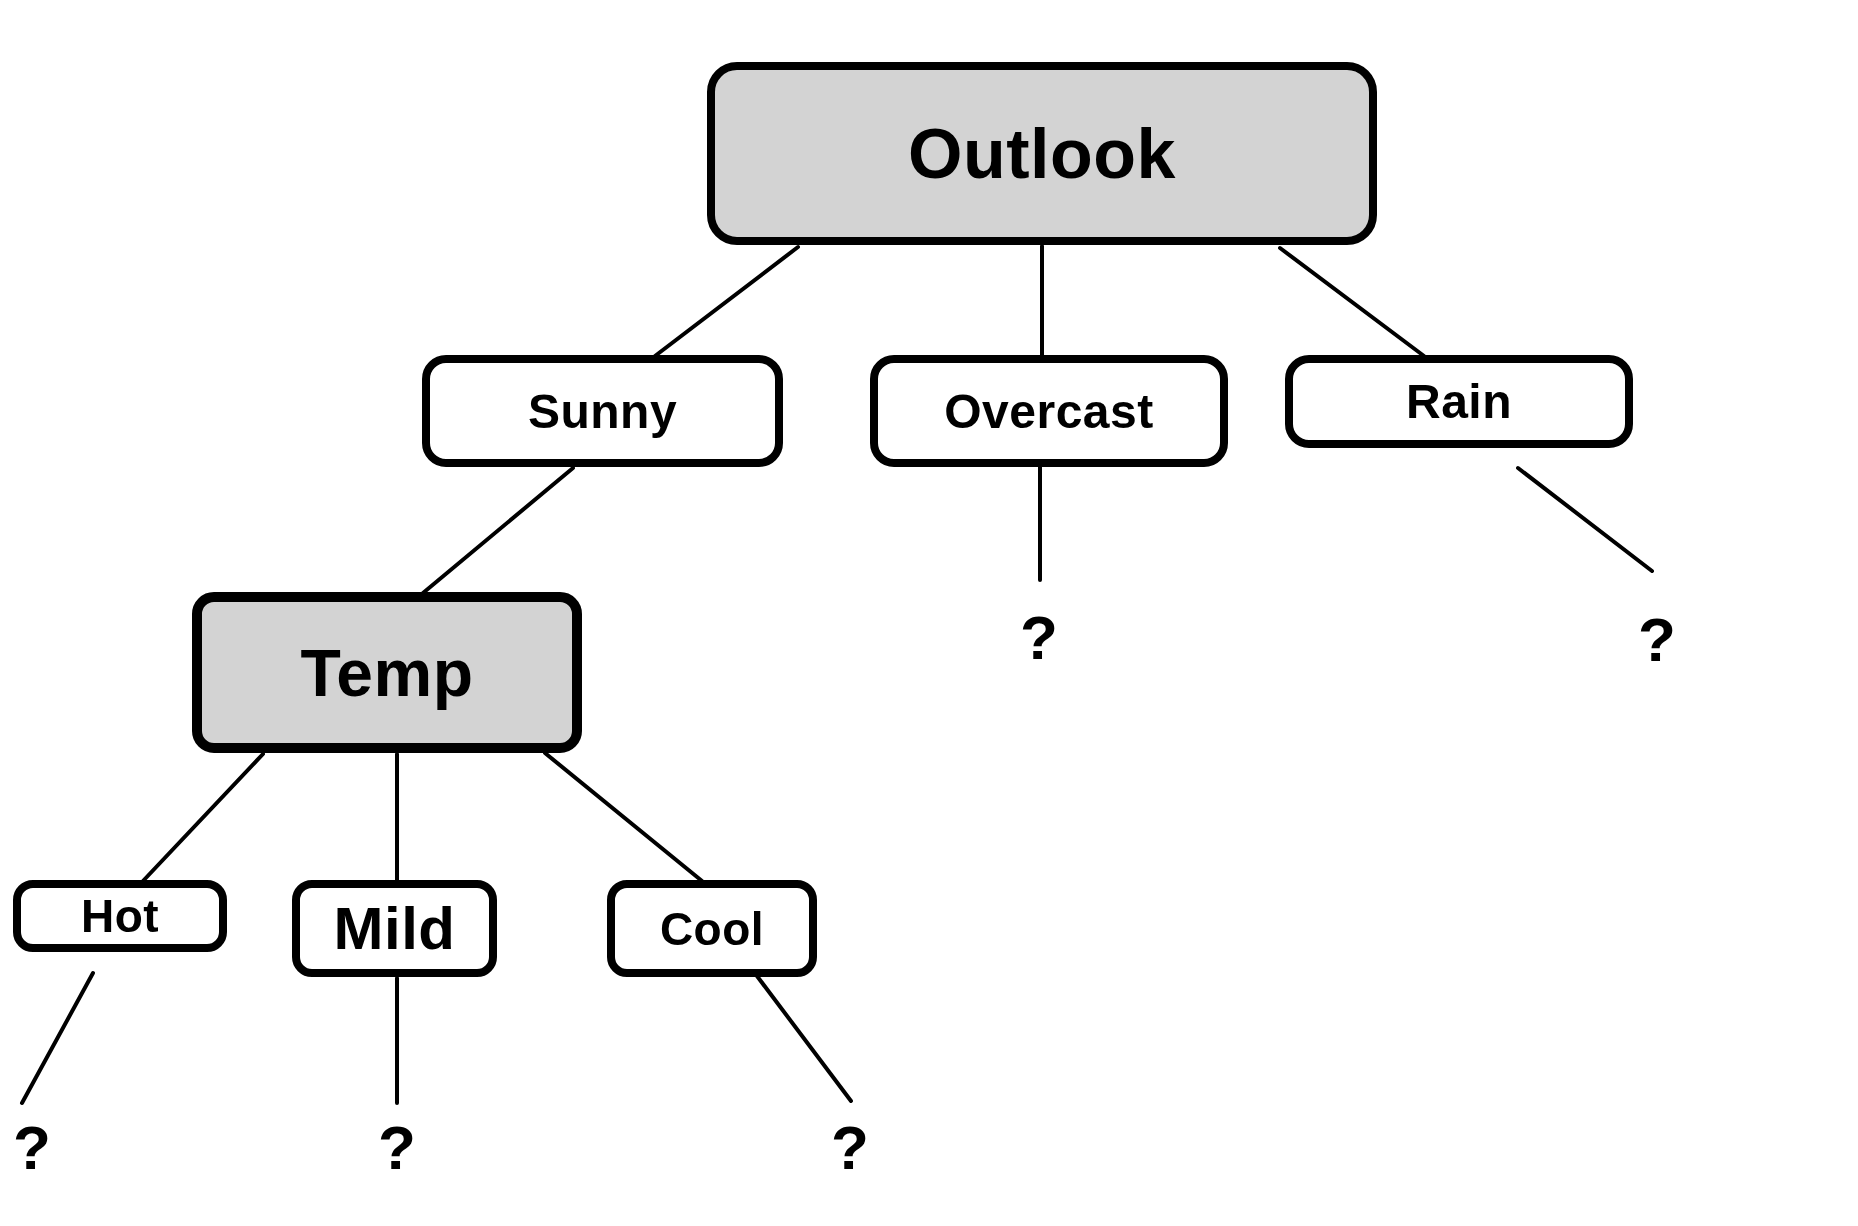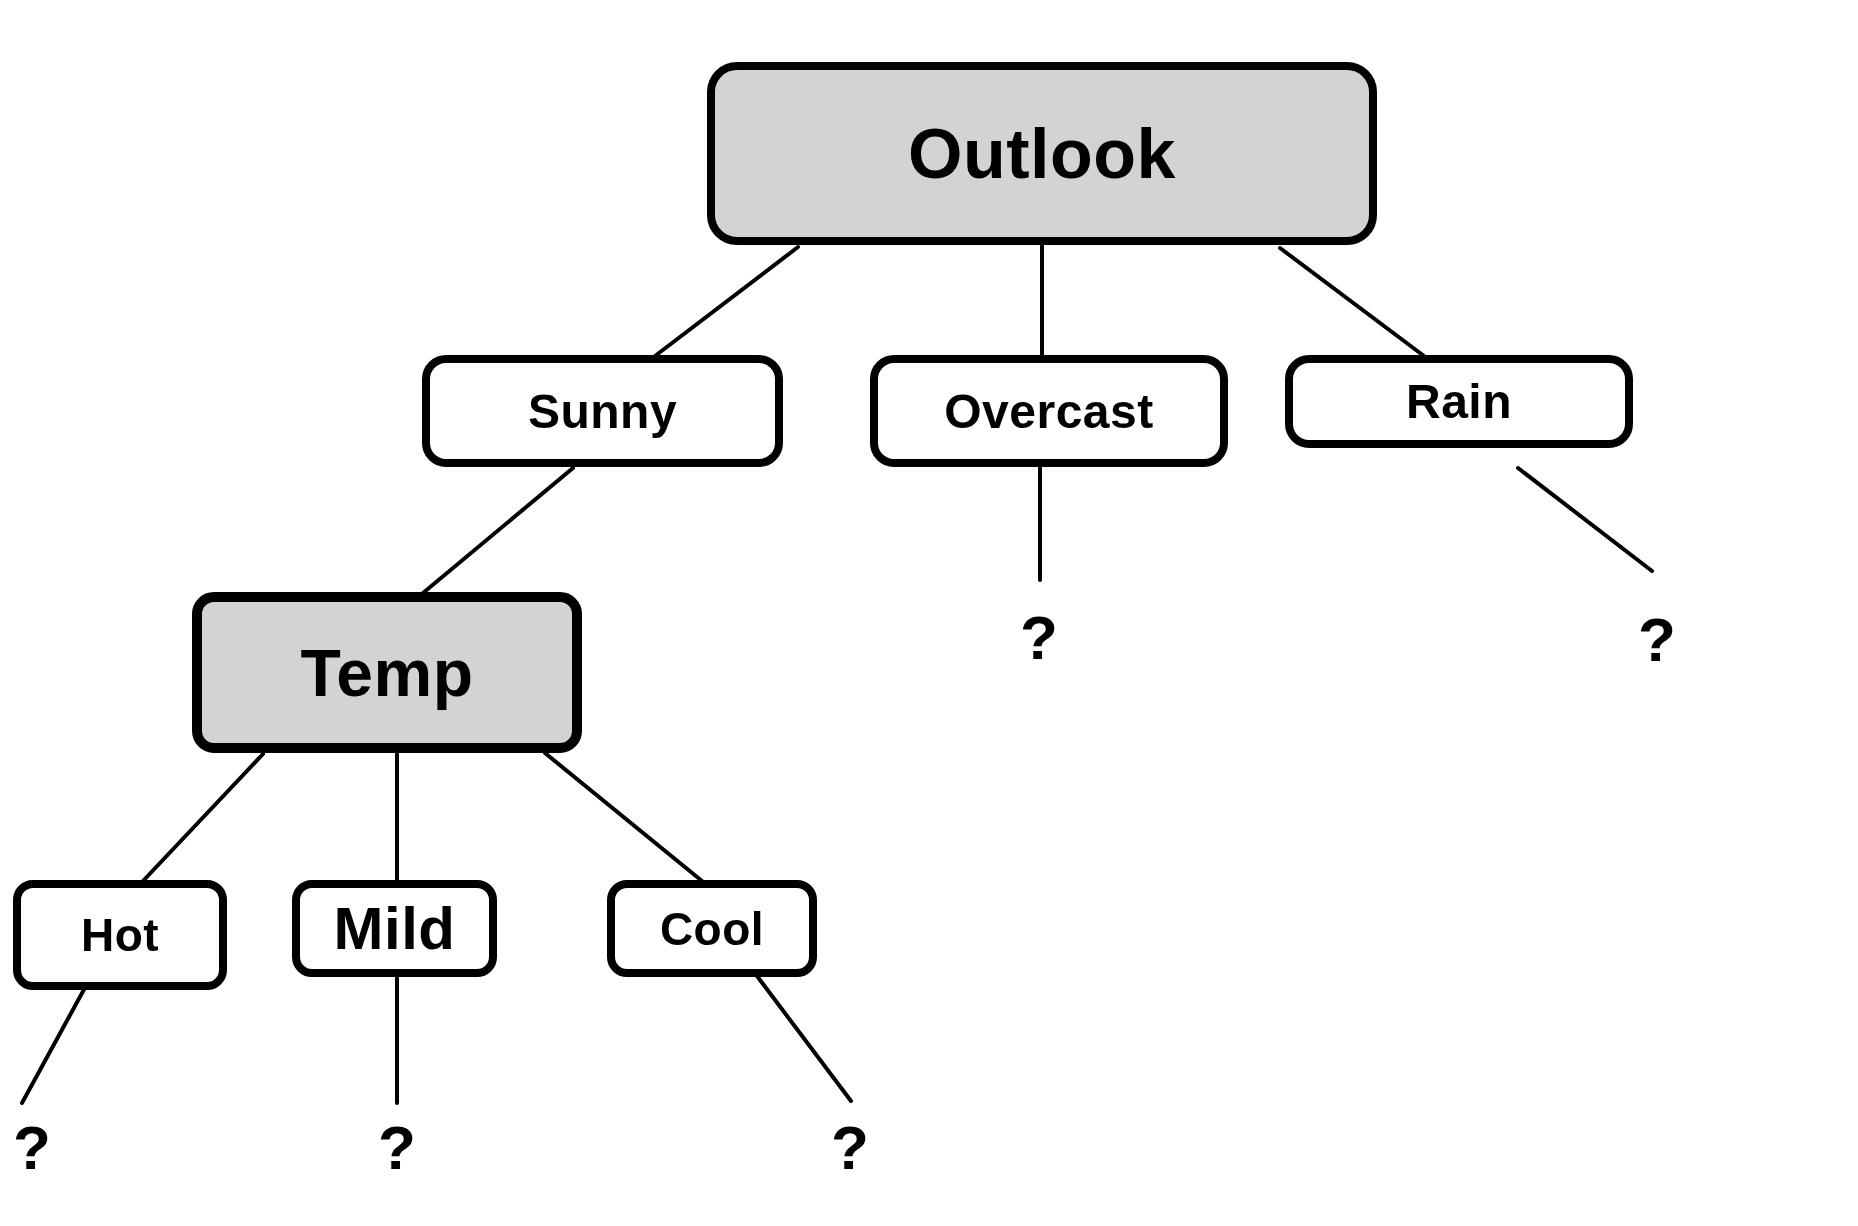--- a/index.html
+++ b/index.html
@@ -85,21 +85,21 @@
   </div>
 
   <div class="node" style="left:1285px; top:355px; width:348px; height:93px; font-size:48px;">
     <span>Rain</span>
   </div>
 
   <div class="node decision" style="left:192px; top:592px; width:390px; height:161px; font-size:66px; border-radius:22px; border-width:10px;">
     <span>Temp</span>
   </div>
 
-  <div class="node" style="left:13px; top:880px; width:214px; height:110px; font-size:46px; border-radius:20px;">
+  <div class="node" style="left:13px; top:880px; width:214px; height:72px; font-size:46px; border-radius:20px;">
     <span>Hot</span>
   </div>
 
   <div class="node" style="left:292px; top:880px; width:205px; height:97px; font-size:60px; border-radius:20px;">
     <span>Mild</span>
   </div>
 
   <div class="node" style="left:607px; top:880px; width:210px; height:97px; font-size:46px; border-radius:20px;">
     <span>Cool</span>
   </div>

